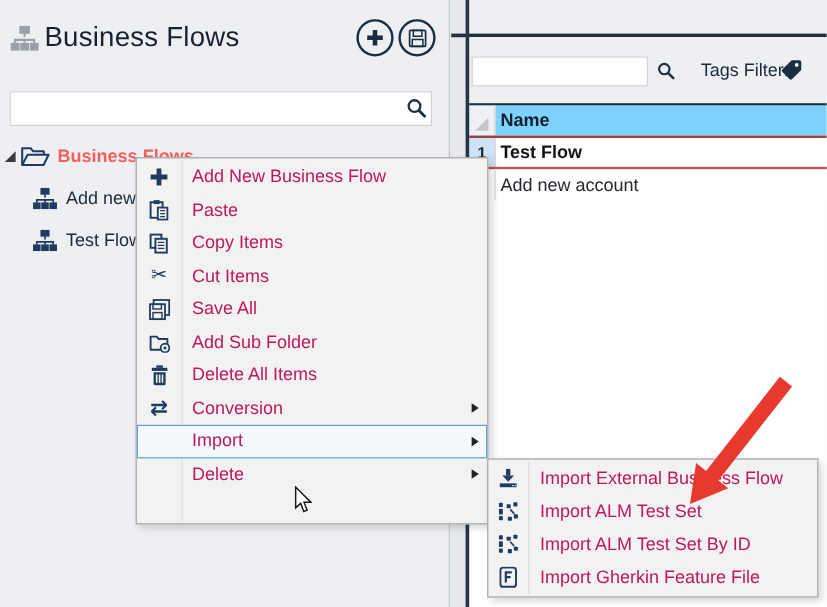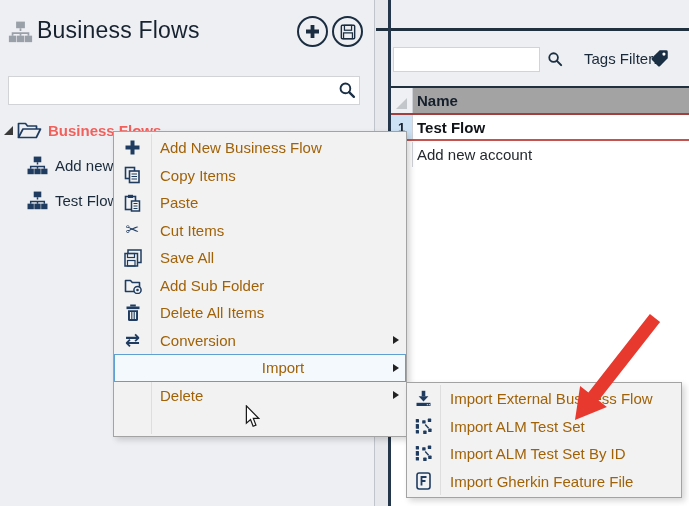--- a/index.html
+++ b/index.html
@@ -35,21 +35,21 @@
   .right-panel{position:absolute;left:391px;top:0;width:298px;height:506px;background:#ffffff;}
   .rp-topstrip{position:absolute;left:0;top:0;width:298px;height:28px;background:#edeff3;}
   .rp-darkline{position:absolute;left:-15px;top:28px;width:313px;height:3px;background:#20303f;}
   .rp-toolbar{position:absolute;left:0;top:31px;width:298px;height:56px;background:#edeff3;}
   .rp-search{left:2px;top:16px;width:147px;height:25px;position:absolute;}
   .rp-search-icon{position:absolute;left:156px;top:20px;}
   .tags-label{position:absolute;left:193px;top:19px;font-size:15px;color:#1b2a3a;}
   .tag-icon{position:absolute;left:259px;top:18px;cursor:pointer;}
   
   .tbl-topline{position:absolute;left:0;top:86px;width:298px;height:2px;background:#20303f;}
-  .tbl-header{position:absolute;left:0;top:88px;width:298px;height:25px;background:#a3a3a3;}
+  .tbl-header{position:absolute;left:0;top:88px;width:298px;height:25px;background:#7dd3fc;}
   .corner-cell{position:absolute;left:0;top:0;width:22px;height:25px;background:#eef0f3;border-right:1px solid #cfd2d6;
     display:flex;align-items:flex-end;justify-content:center;box-sizing:border-box;padding-bottom:4px;}
   .corner-tri{width:0;height:0;border-bottom:11px solid #c3c7cc;border-left:11px solid transparent;}
   .col-name{position:absolute;left:26px;top:0;height:25px;display:flex;align-items:center;
     font-size:15px;font-weight:bold;color:#16202c;}
   .hdr-redline{position:absolute;left:0;top:113px;width:298px;height:2px;background:#a13e3e;}
   .tbl-row{position:absolute;left:0;width:298px;height:25px;background:#fff;}
   .row1{top:115px;}
   .row2{top:142px;}
   .num-cell{position:absolute;left:0;top:0;width:22px;height:25px;border-right:1px solid #cfd2d6;box-sizing:border-box;
@@ -62,25 +62,25 @@
   .menu{position:absolute;background:#f2f2f2;border:1px solid #a3a3a3;box-sizing:border-box;
     box-shadow:3px 3px 6px rgba(0,0,0,.16);padding-top:2px;}
   .cmenu{left:113px;top:131px;width:294px;height:306px;z-index:10;}
   .smenu{left:406px;top:382px;width:276px;height:116px;z-index:11;}
   .gutter-line{position:absolute;top:2px;bottom:2px;width:1px;background:#dedede;}
   .cmenu .gutter-line{left:37px;}
   .smenu .gutter-line{left:33px;}
   .menu-item{position:relative;height:27.5px;display:flex;align-items:center;cursor:pointer;}
   .mi-icon{flex:0 0 37px;display:flex;align-items:center;justify-content:center;}
   .smenu .mi-icon{flex:0 0 33px;}
-  .mi-label{padding-left:9px;font-size:15px;color:#a16207;white-space:nowrap;}
+  .mi-label{padding-left:9px;font-size:15px;color:#be185d;white-space:nowrap;}
   .smenu .mi-label{padding-left:10px;}
   .mi-arrow{position:absolute;right:7px;width:0;height:0;border-left:6px solid #222;
     border-top:4.5px solid transparent;border-bottom:4.5px solid transparent;}
-  .menu-item.highlight{background:#f4f9fe;outline:1px solid #5f9fd2;outline-offset:-1px;justify-content:center;}
+  .menu-item.highlight{background:#f4f9fe;outline:1px solid #5f9fd2;outline-offset:-1px;}
   .glyph{font-size:16px;color:#1f3c60;line-height:1;}
   .glyph.conv{font-size:18px;font-weight:bold;}
   
   .overlay{position:absolute;left:0;top:0;pointer-events:none;}
   .cursor-svg{z-index:20;}
   .arrow-svg{z-index:30;}
 </style>
 </head>
 <body>
 
@@ -201,38 +201,38 @@
       <svg width="17" height="17" viewBox="0 0 17 17">
           <path d="M6.5 1.5h4v5h5v4h-5v5h-4v-5h-5v-4h5z" fill="#1f3c60"></path>
         </svg>
     </span>
     <span class="mi-label">Add New Business Flow</span>
   </div>
 
   <div class="menu-item">
     <span class="mi-icon">
       <svg width="17" height="18" viewBox="0 0 17 18">
-        <rect x="1.5" y="1.5" width="9" height="11" fill="#f2f2f2" stroke="#1f3c60" stroke-width="1.6"></rect>
-        <rect x="5.5" y="5" width="9.5" height="11.5" fill="#f2f2f2" stroke="#1f3c60" stroke-width="1.6"></rect>
-        <path d="M7.5 8h5.5M7.5 10.5h5.5M7.5 13h5.5" stroke="#1f3c60" stroke-width="1"></path>
-      </svg>
-    </span>
-    <span class="mi-label">Copy Items</span>
-  </div>
-
-  <div class="menu-item">
-    <span class="mi-icon">
-      <svg width="17" height="18" viewBox="0 0 17 18">
         <rect x="1.5" y="2.5" width="10" height="13" fill="none" stroke="#1f3c60" stroke-width="1.6"></rect>
         <rect x="4" y="0.8" width="5" height="3.2" fill="#1f3c60"></rect>
         <rect x="7.5" y="7" width="8" height="10" fill="#f2f2f2" stroke="#1f3c60" stroke-width="1.5"></rect>
         <path d="M9.5 9.5h4M9.5 12h4M9.5 14.5h4" stroke="#1f3c60" stroke-width="1"></path>
       </svg>
     </span>
     <span class="mi-label">Paste</span>
+  </div>
+
+  <div class="menu-item">
+    <span class="mi-icon">
+      <svg width="17" height="18" viewBox="0 0 17 18">
+        <rect x="1.5" y="1.5" width="9" height="11" fill="#f2f2f2" stroke="#1f3c60" stroke-width="1.6"></rect>
+        <rect x="5.5" y="5" width="9.5" height="11.5" fill="#f2f2f2" stroke="#1f3c60" stroke-width="1.6"></rect>
+        <path d="M7.5 8h5.5M7.5 10.5h5.5M7.5 13h5.5" stroke="#1f3c60" stroke-width="1"></path>
+      </svg>
+    </span>
+    <span class="mi-label">Copy Items</span>
   </div>
 
   <div class="menu-item">
     <span class="mi-icon">
         <span class="glyph">✂</span>
       </span>
     <span class="mi-label">Cut Items</span>
   </div>
 
   <div class="menu-item">

